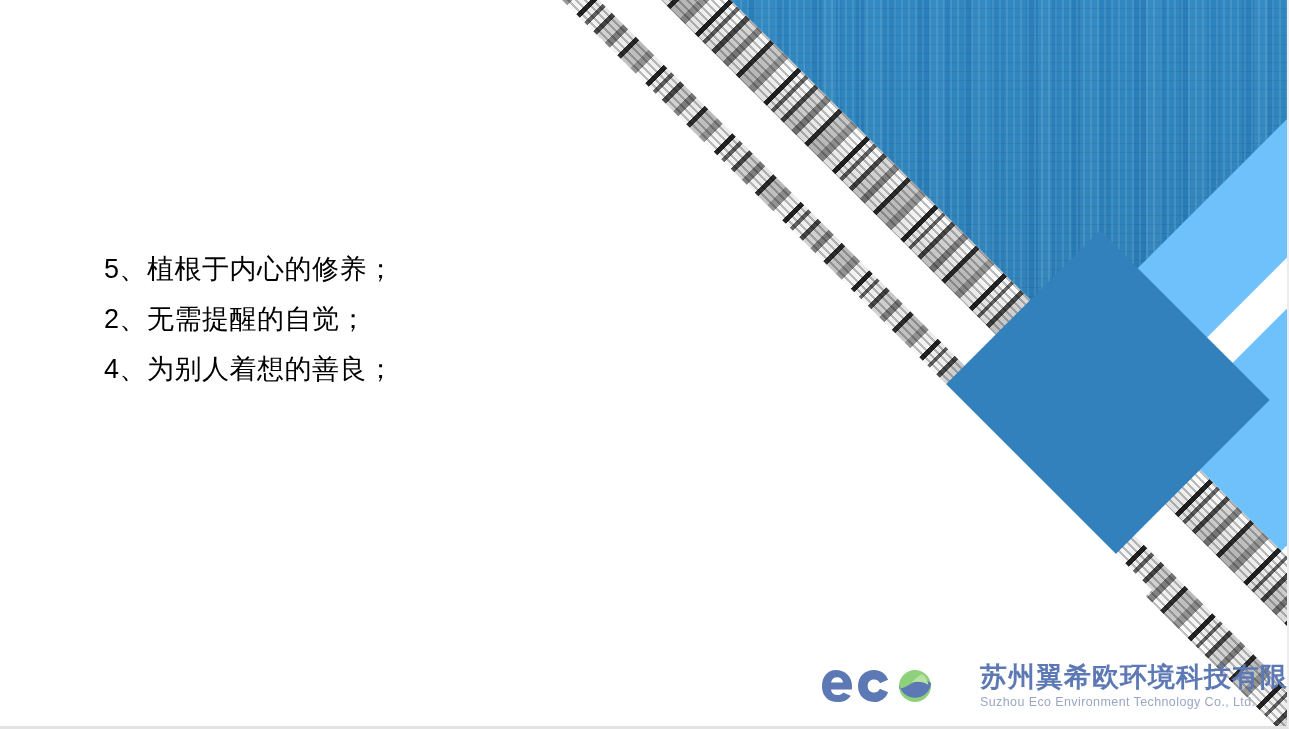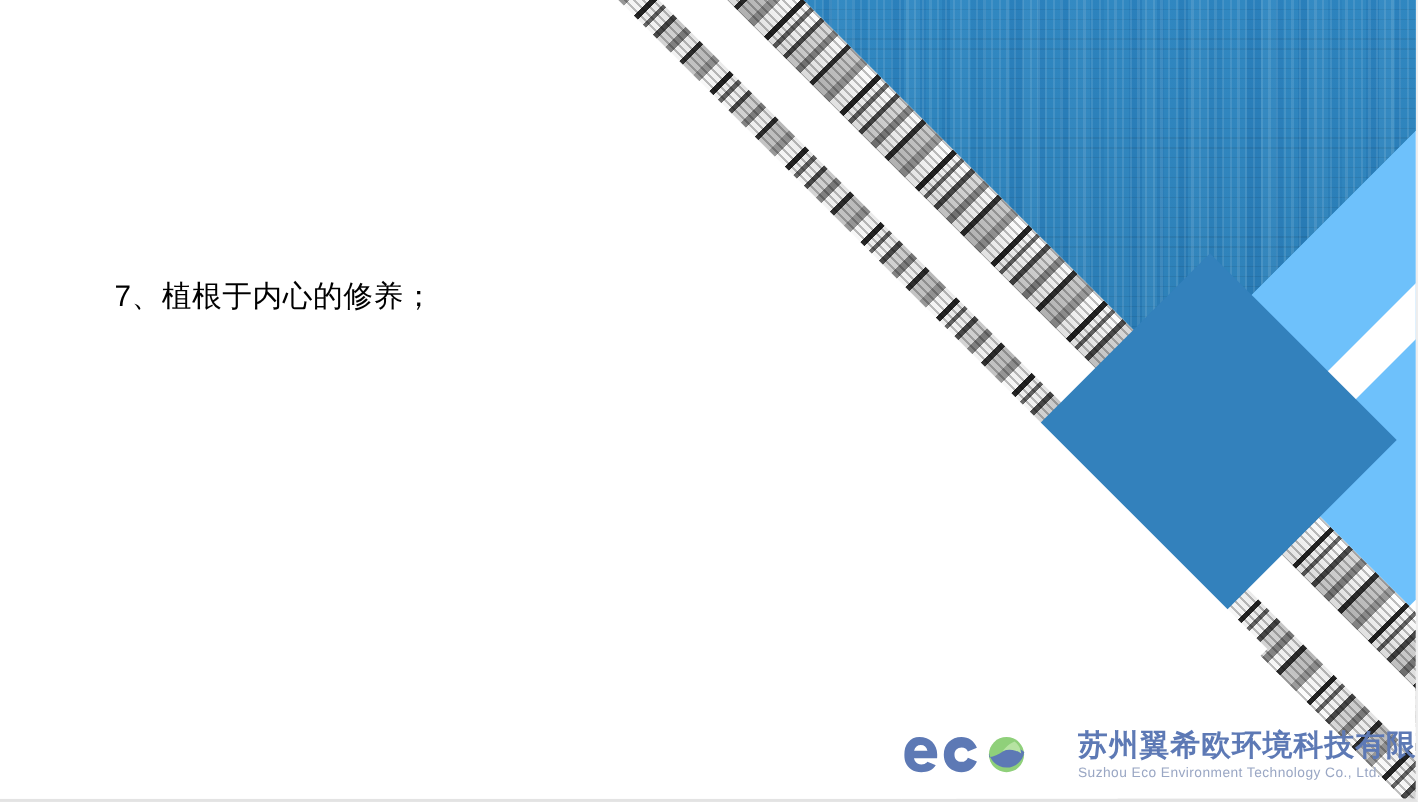--- a/index.html
+++ b/index.html
@@ -250,21 +250,23 @@
 
     <div class="diamond-year"></div>
 
     <div class="white-mask-left"></div>
     <div class="white-mask-bottom"></div>
   </div>
 
   <div class="year-text">2022</div>
 
   <div class="bullets">
-    <div class="bullet-line">7、植根于内心的修养；</div>
+    <div class="bullet-line">5、植根于内心的修养；</div>
+    <div class="bullet-line">2、无需提醒的自觉；</div>
+    <div class="bullet-line">4、为别人着想的善良；</div>
   </div>
 
   <div class="logo-block">
     <div class="logo-mark">
       <svg width="146" height="52" viewBox="0 0 146 52" aria-hidden="true">
 
         <path d="M30 26c0-9.6-6.8-16-16.2-16C5.3 10 0 17 0 26.4 0 35.8 6.2 42 15.6 42c6 0 10.6-2.2 13.1-6.3l-7.6-3.3c-1.4 1.8-3.2 2.6-5.5 2.6-3.6 0-6-2-6.7-5.6h21c.07-1 .1-2 .1-3.4zM9 22.4c.8-3.3 3-5.1 6.1-5.1 3.1 0 5.3 1.8 6 5.1H9z" fill="#5d79b5"></path>
 
         <path d="M52.2 32.6c-3.9 0-6.5-2.6-6.5-6.5s2.6-6.5 6.5-6.5c2.7 0 4.7 1.3 5.7 3.6l8.2-3.5C63.6 13.6 58.6 10 52.1 10 42.7 10 36 16.7 36 26.1S42.7 42 52.1 42c6.6 0 11.6-3.6 14-9.8l-8.2-3.4c-1 2.4-3 3.8-5.7 3.8z" fill="#5d79b5"></path>
 

